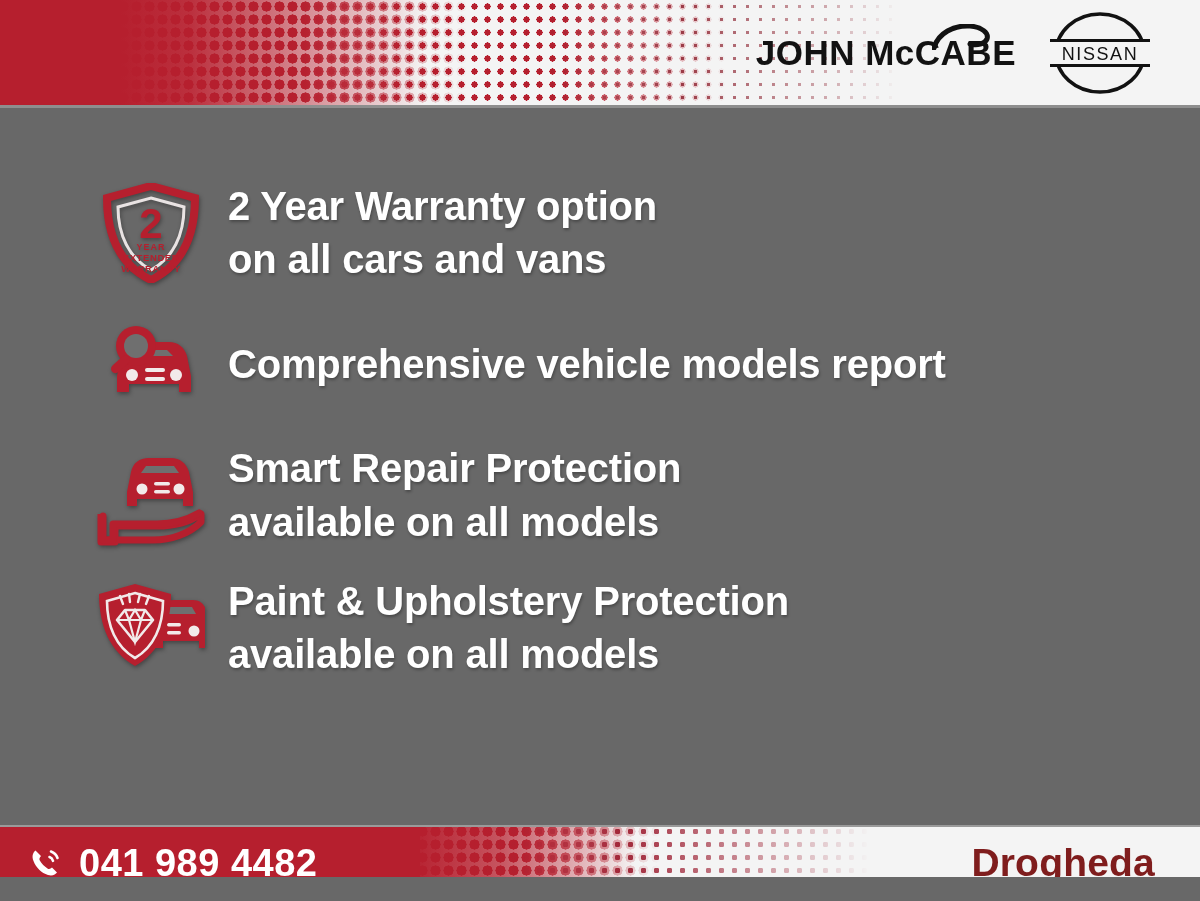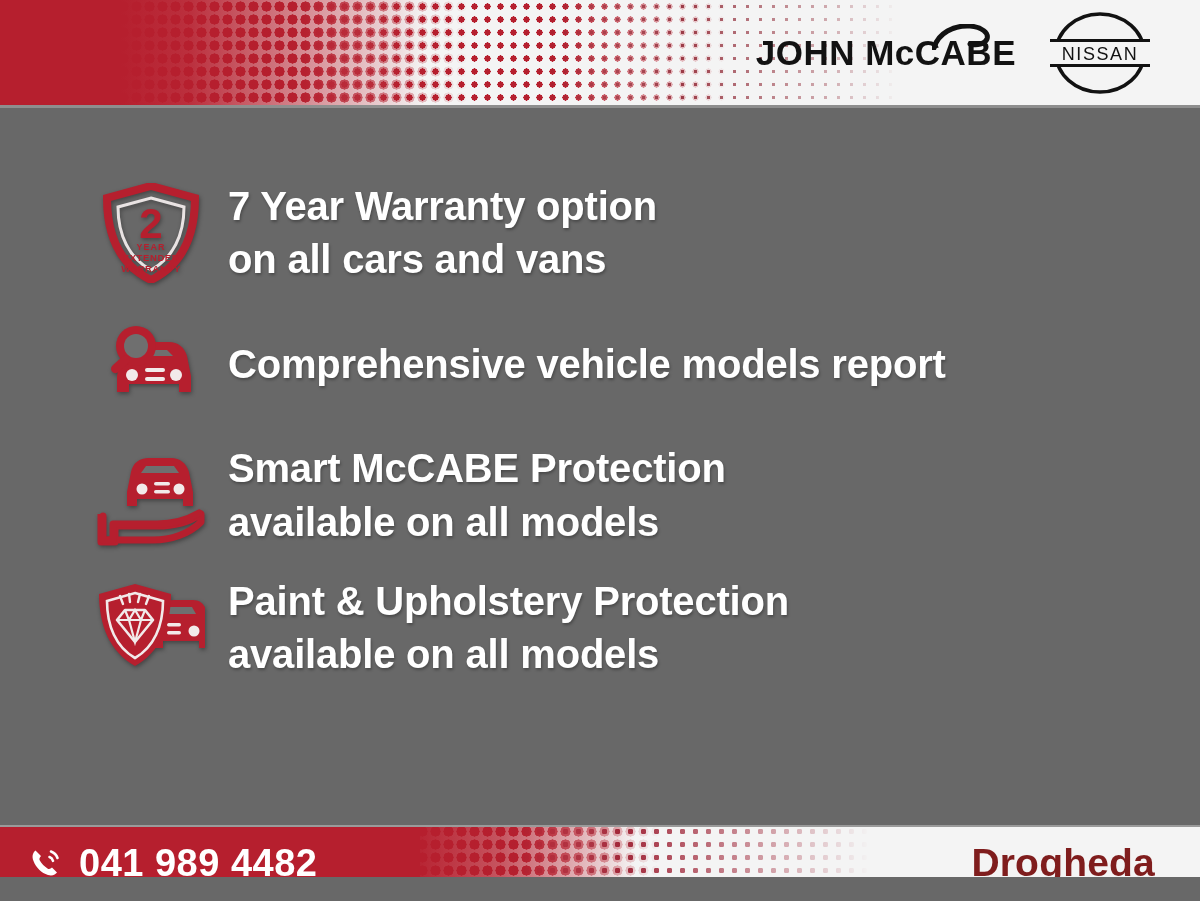--- a/index.html
+++ b/index.html
@@ -304,21 +304,21 @@
         <div class="feature-icon">
           <svg width="98" height="100" viewBox="0 0 98 100">
             <path d="M49 3 L93 15 C93 52, 80 82, 49 97 C18 82, 5 52, 5 15 Z" fill="none" stroke="#b61f2e" stroke-width="8"></path>
             <path d="M49 15 L82 24 C82 52, 71 75, 49 87 C27 75, 16 52, 16 24 Z" fill="none" stroke="#e9e3e3" stroke-width="3"></path>
             <text x="49" y="55" text-anchor="middle" font-family="Liberation Sans, sans-serif" font-size="42" font-weight="bold" fill="#b61f2e">2</text>
             <text x="49" y="67" text-anchor="middle" font-family="Liberation Sans, sans-serif" font-size="9" font-weight="bold" letter-spacing="1" fill="#b61f2e">YEAR</text>
             <text x="49" y="78" text-anchor="middle" font-family="Liberation Sans, sans-serif" font-size="9.5" font-weight="bold" letter-spacing="0.6" fill="#b61f2e">EXTENDED</text>
             <text x="49" y="89" text-anchor="middle" font-family="Liberation Sans, sans-serif" font-size="9.5" font-weight="bold" letter-spacing="0.6" fill="#b61f2e">WARRANTY</text>
           </svg>
         </div>
-        <div class="feature-text">7 Year Warranty option
+        <div class="feature-text">2 Year Warranty option
 on all cars and vans</div>
       </div>
 
       <div class="feature">
         <div class="feature-icon">
           <svg width="104" height="88" viewBox="0 0 104 88">
             <path d="M18 56 L22 36 C24 27, 30 22, 40 22 L70 22 C79 22, 85 27, 88 36 L92 56 L92 72 L80 72 L80 64 L30 64 L30 72 L18 72 Z" fill="#b61f2e"></path>
             <path d="M34 36 L40 30 L68 30 L74 36 Z" fill="#6f6f6f"></path>
             <circle cx="33" cy="55" r="6" fill="#f2eaea"></circle>
             <circle cx="77" cy="55" r="6" fill="#f2eaea"></circle>
@@ -338,21 +338,21 @@
             <path d="M30 48 L34 28 C36 19, 42 14, 52 14 L74 14 C83 14, 89 19, 92 28 L96 48 L96 62 L86 62 L86 55 L40 55 L40 62 L30 62 Z" fill="#b61f2e"></path>
             <path d="M44 29 L49 22 L77 22 L82 29 Z" fill="#6f6f6f"></path>
             <circle cx="45" cy="45" r="5.5" fill="#f2eaea"></circle>
             <circle cx="82" cy="45" r="5.5" fill="#f2eaea"></circle>
             <rect x="57" y="38" width="16" height="3.6" rx="1.8" fill="#f2eaea"></rect>
             <rect x="57" y="46" width="16" height="3.6" rx="1.8" fill="#f2eaea"></rect>
             <path d="M4 70 L4 98 L18 98 L18 82 L60 82 C76 82, 92 78, 104 70 L104 78 C92 90, 74 96, 56 96 L4 96" fill="none" stroke="#b61f2e" stroke-width="7" stroke-linejoin="round"></path>
             <path d="M6 72 L6 96 L16 96 L16 80 L60 80 C76 80, 90 76, 102 69" fill="none" stroke="#b61f2e" stroke-width="7" stroke-linejoin="round" stroke-linecap="round"></path>
           </svg>
         </div>
-        <div class="feature-text">Smart McCABE Protection
+        <div class="feature-text">Smart Repair Protection
 available on all models</div>
       </div>
 
       <div class="feature">
         <div class="feature-icon">
           <svg width="108" height="96" viewBox="0 0 108 96">
             <path d="M56 52 L60 34 C62 25, 68 20, 77 20 L96 20 C104 20, 108 25, 110 33 L112 52 L112 68 L102 68 L102 61 L66 61 L66 68 L56 68 Z" fill="#b61f2e"></path>
             <path d="M68 34 L73 27 L95 27 L99 34 Z" fill="#6f6f6f"></path>
             <circle cx="97" cy="51" r="5.5" fill="#f2eaea"></circle>
             <rect x="70" y="43" width="14" height="3.4" rx="1.7" fill="#f2eaea"></rect>

